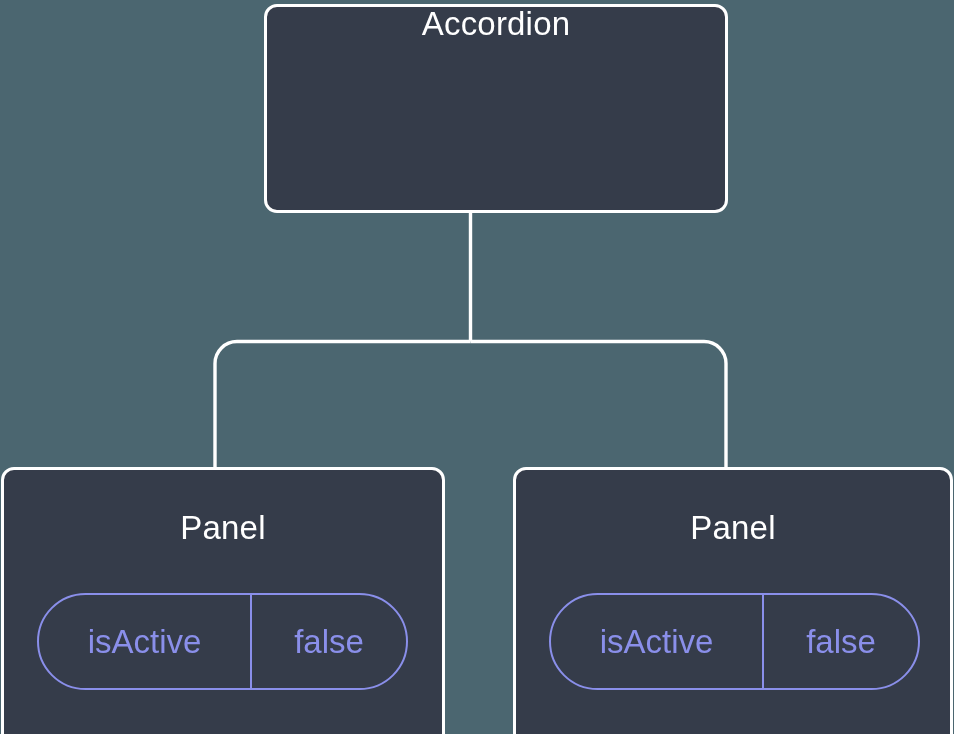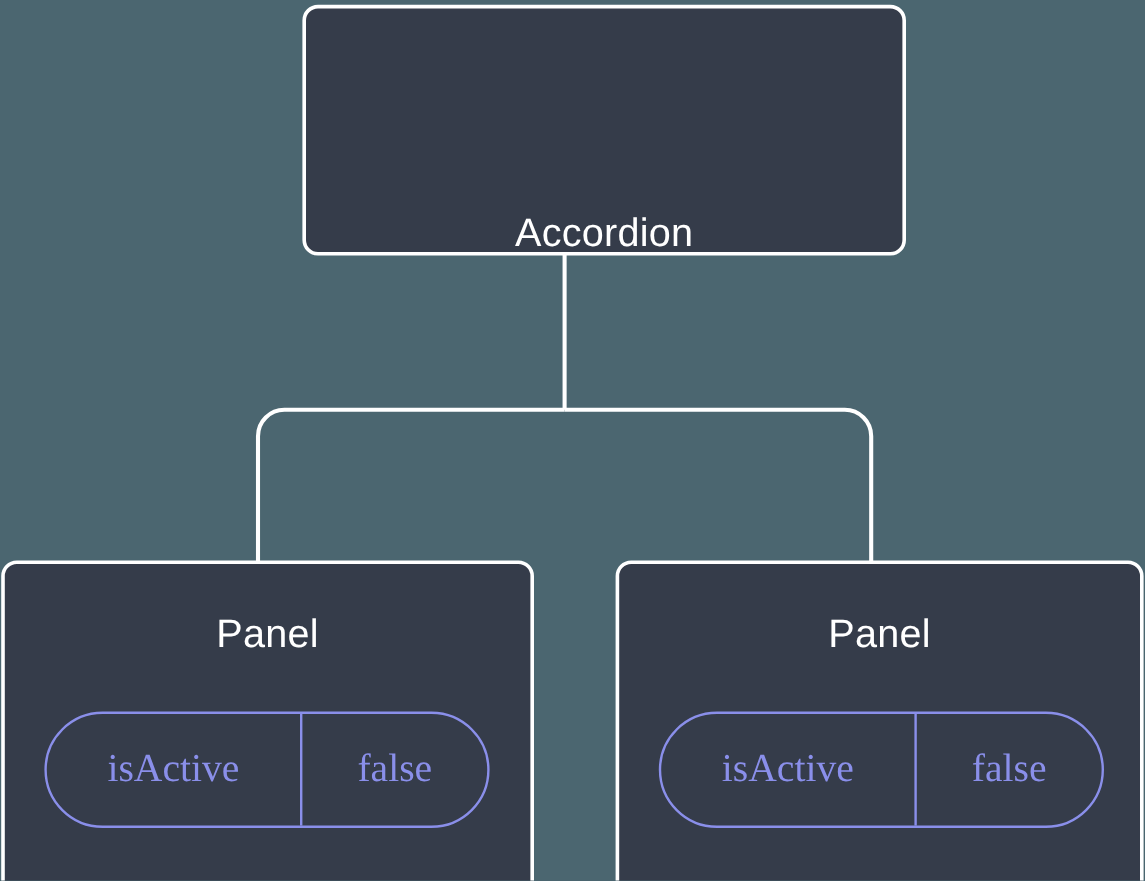--- a/index.html
+++ b/index.html
@@ -38,25 +38,25 @@
     position: absolute;
     box-sizing: border-box;
     background: #353c4a;
     border: 3.2px solid #ffffff;
     border-radius: 13px;
     display: flex;
     flex-direction: column;
     align-items: center;
   }
   .node-accordion {
-    left: 252px;
+    left: 264px;
     top: 4px;
-    width: 503px;
+    width: 464px;
     height: 209px;
-    justify-content: flex-end;
+    justify-content: flex-start;
   }
   .node-panel-left {
     left: 1px;
     top: 467px;
     width: 444px;
     height: 300px;
     justify-content: flex-start;
     padding-top: 41px;
   }
   .node-panel-right {
@@ -100,21 +100,20 @@
   .pill-key,
   .pill-val {
     display: flex;
     align-items: center;
     justify-content: center;
     color: #8a8fea;
     font-size: 33px;
     line-height: 1;
     white-space: nowrap;
     user-select: none;
-    font-family: Liberation Serif, serif;
   }
   .pill-key {
     flex: 0 0 57.5%;
     border-right: 2px solid #8a8fea;
   }
   .pill-val {
     flex: 1 1 auto;
   }
 </style>
 </head>

